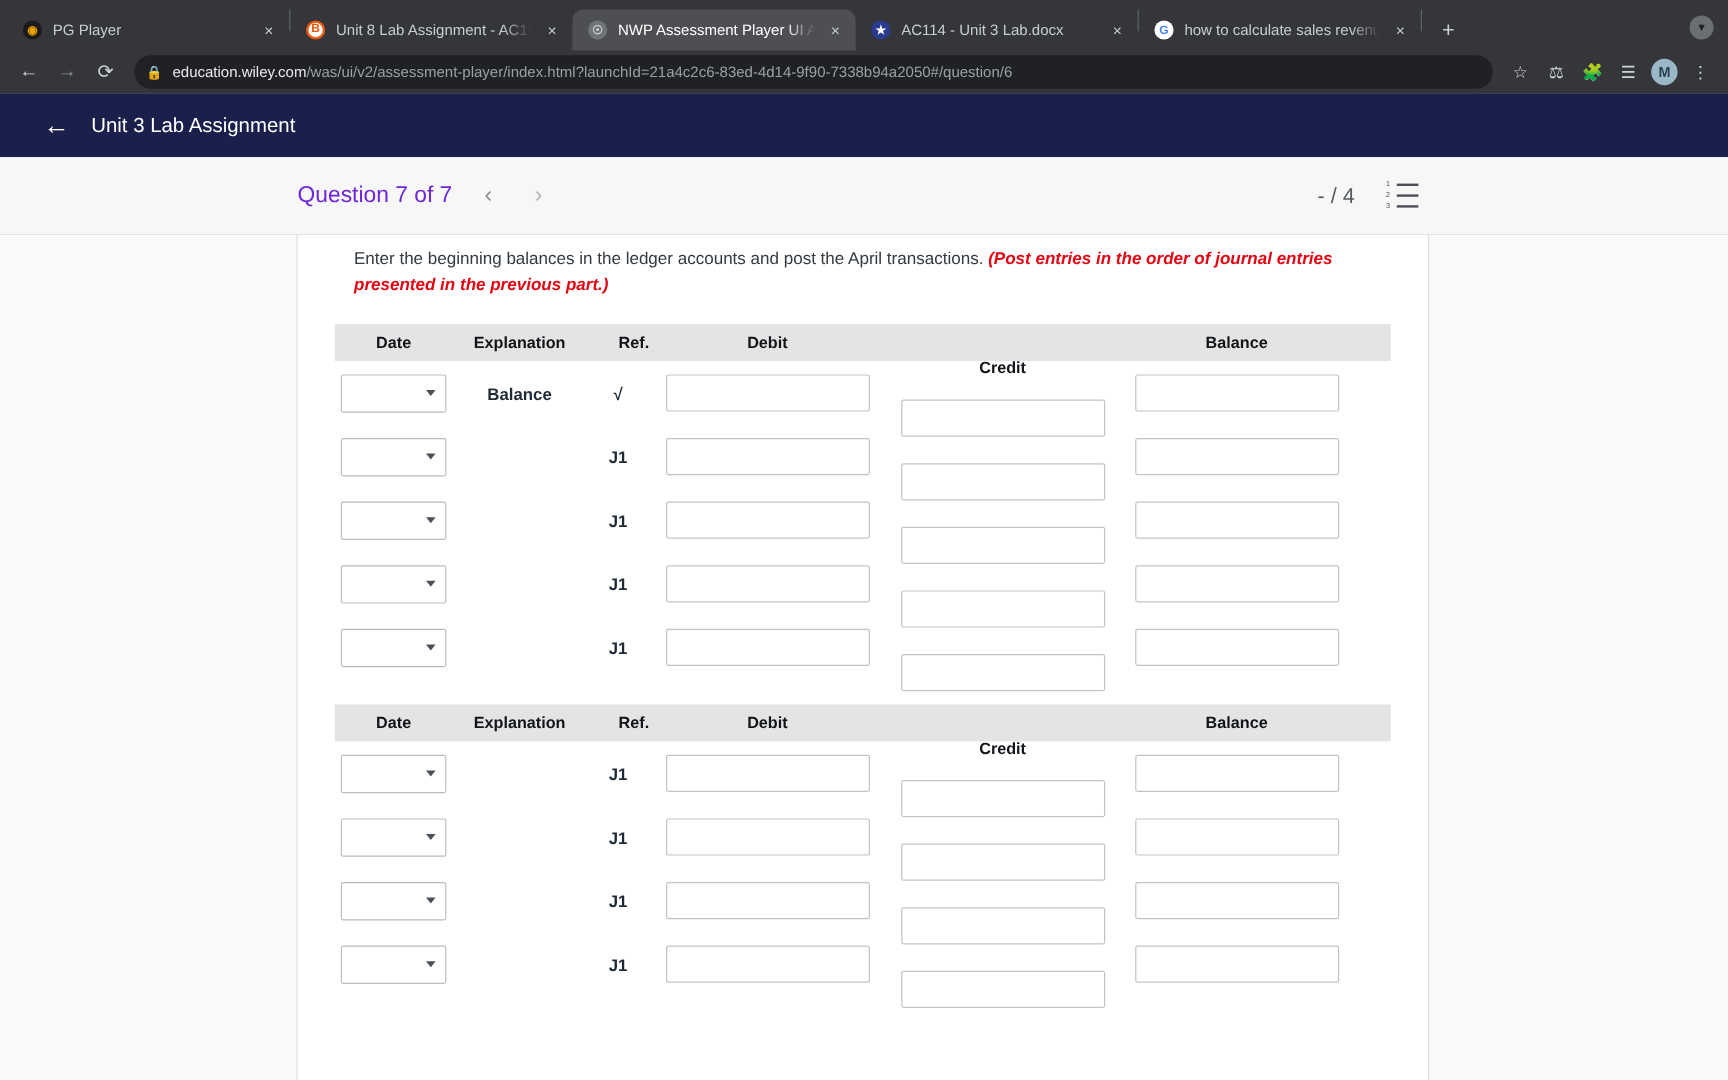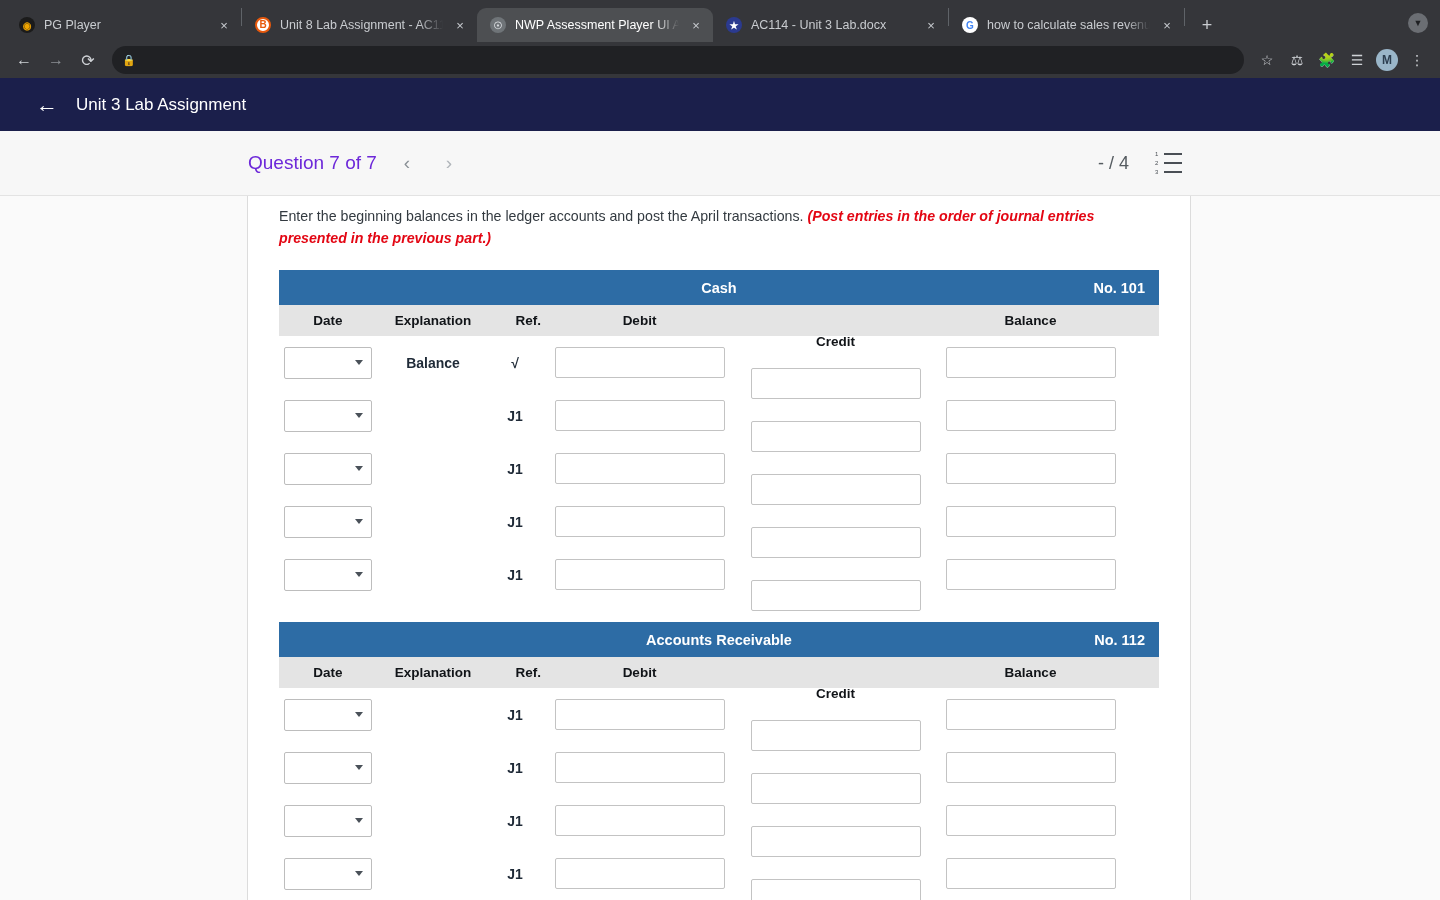--- a/index.html
+++ b/index.html
@@ -164,20 +164,21 @@
     border-left: 1px solid #dcdcdc;
     border-right: 1px solid #dcdcdc;
     padding: 0 31px;
     overflow: hidden;
   }
   .instructions {
     font-size: 14.2px;
     color: #333a40;
     line-height: 22px;
     padding-top: 9px;
+    margin-left: 16px;
   }
   .instructions .emph {
     color: #e30613;
     font-weight: 700;
     font-style: italic;
   }
 
   
   .ledger { margin-top: 21px; }
   .ledger-title {
@@ -283,20 +284,21 @@
 
     <div class="win-ctl">▼</div>
   </div>
 
   <div class="toolbar">
     <div class="nav-btn">←</div>
     <div class="nav-btn dim">→</div>
     <div class="nav-btn">⟳</div>
     <div class="omnibox">
       <span class="lock">🔒</span>
+      <span class="url"><b>education.wiley.com</b><span>/was/ui/v2/assessment-player/index.html?launchId=21a4c2c6-83ed-4d14-9f90-7338b94a2050#/question/6</span></span>
     </div>
     <div class="tb-icon">☆</div>
     <div class="tb-icon">⚖</div>
     <div class="tb-icon">🧩</div>
     <div class="tb-icon">☰</div>
     <div class="tb-icon">
       <span class="avatar-m">M</span>
     </div>
     <div class="tb-icon">⋮</div>
   </div>
@@ -332,24 +334,20 @@
   </div>
 </div>
 
 <div class="content-wrap">
   <div class="panel">
 
     <p class="instructions"><span>Enter the beginning balances in the ledger accounts and post the April transactions. </span><span class="emph">(Post entries in the order of journal entries presented in the previous part.)</span></p>
 
     <div id="ledgers">
         <div class="ledger">
-          <div class="ledger-title">
-            <span class="acct-name">Cash</span>
-            <span class="acct-no">No. 101</span>
-          </div>
           <div class="ledger-head">
             <div class="c-date">Date</div>
             <div class="c-expl">Explanation</div>
             <div class="c-ref">Ref.</div>
             <div class="c-deb">Debit</div>
             <div class="c-cre">Credit</div>
             <div class="c-bal">Balance</div>
           </div>
           <div class="ledger-row">
             <div class="c-date cell-center">
@@ -456,24 +454,20 @@
             </div>
             <div class="c-cre cell-center">
               <div class="txtin"></div>
             </div>
             <div class="c-bal cell-center">
               <div class="txtin"></div>
             </div>
           </div>
         </div>
         <div class="ledger">
-          <div class="ledger-title">
-            <span class="acct-name">Accounts Receivable</span>
-            <span class="acct-no">No. 112</span>
-          </div>
           <div class="ledger-head">
             <div class="c-date">Date</div>
             <div class="c-expl">Explanation</div>
             <div class="c-ref">Ref.</div>
             <div class="c-deb">Debit</div>
             <div class="c-cre">Credit</div>
             <div class="c-bal">Balance</div>
           </div>
           <div class="ledger-row">
             <div class="c-date cell-center">

